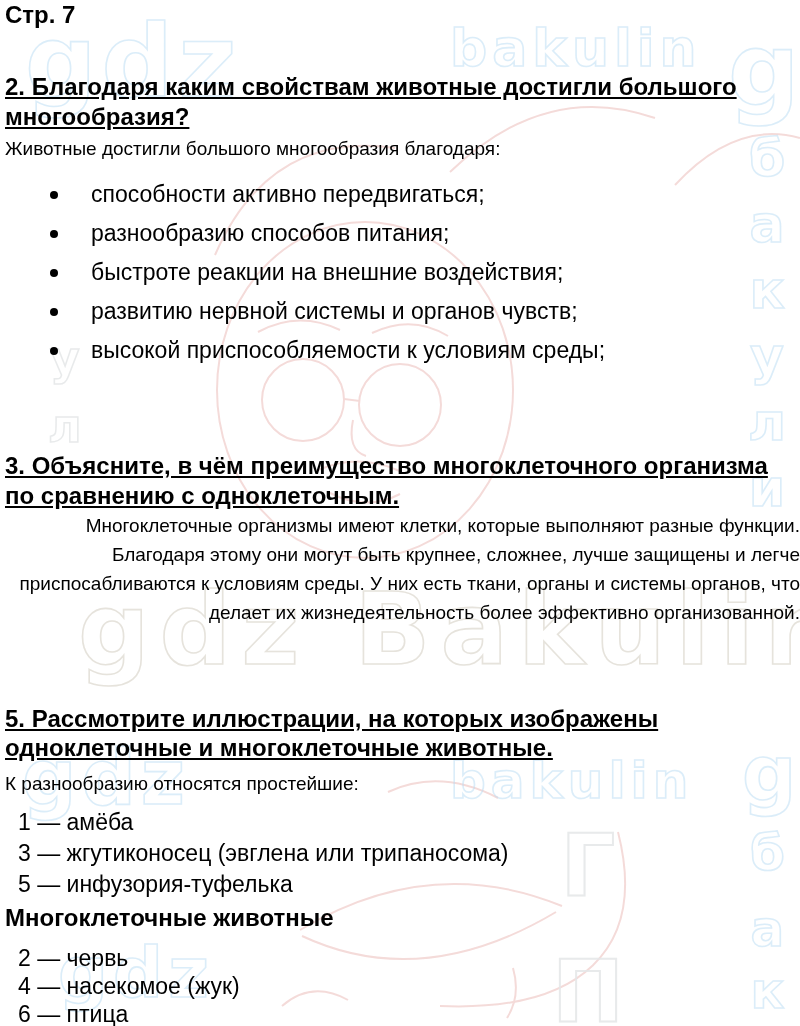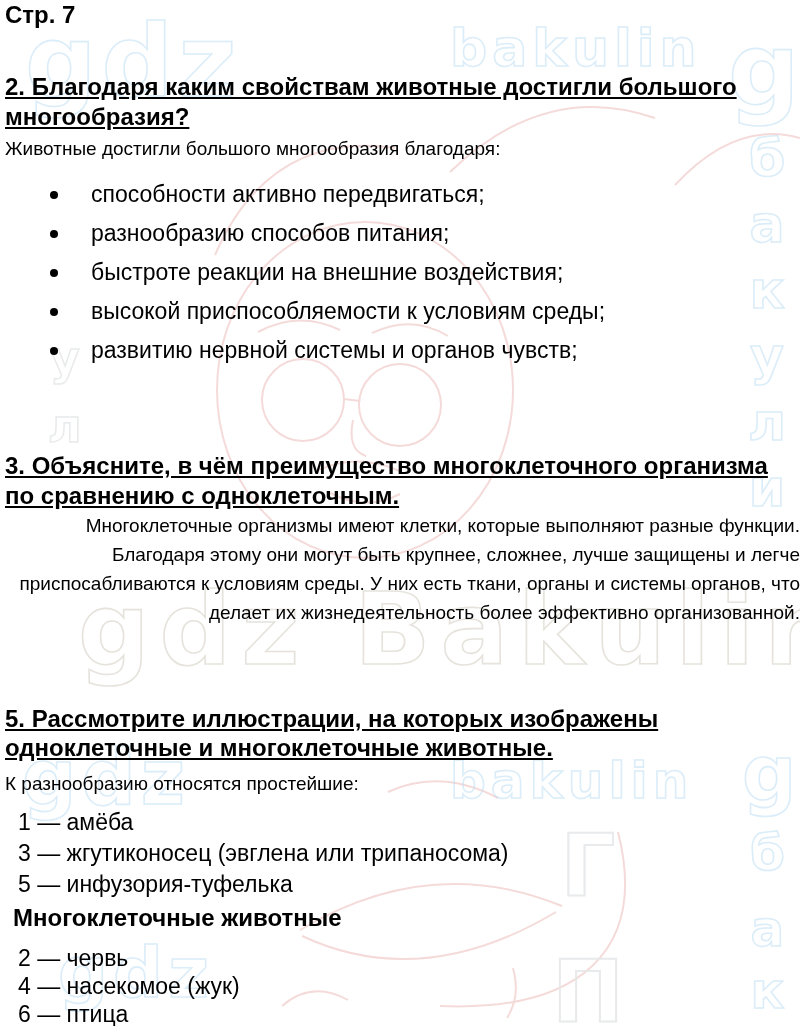--- a/index.html
+++ b/index.html
@@ -35,21 +35,21 @@
     content:""; position:absolute; left:40px; top:9px;
     width:8px; height:8px; border-radius:50%; background:#000;
   }
   #q3-title  { top:451px; line-height:30px; max-width:798px; }
   #q3-answer { top:511px; line-height:29px; max-width:797px; }
   #q4-title  { top:704px; line-height:29px; max-width:706px; }
   #q4-sub    { top:771px; line-height:26px; }
   .plain-list { font-size:23px;margin-left:13px; }
   #q4-uni    { top:807px; }
   #q4-uni   div { line-height:31px; }
-  #q4-multi-title { top:904px; font-size:24px; font-weight:bold;margin-left:8px; }
+  #q4-multi-title { top:904px; font-size:24px; font-weight:bold; }
   #q4-multi  { top:944px; }
   #q4-multi div { line-height:28px; }
 </style>
 </head>
 <body>
 
 <div id="page">
 
   <div id="wm-layer">
 
@@ -115,22 +115,22 @@
   <div id="content">
 
     <div class="abs hdr">Стр. 7</div>
 
     <div class="abs q-title" id="q2-title">2. Благодаря каким свойствам животные достигли большого многообразия?</div>
     <div class="abs body-text" id="q2-intro">Животные достигли большого многообразия благодаря:</div>
     <ul class="abs" id="q2-list">
       <li>способности активно передвигаться;</li>
       <li>разнообразию способов питания;</li>
       <li>быстроте реакции на внешние воздействия;</li>
+      <li>развитию нервной системы и органов чувств;</li>
       <li>высокой приспособляемости к условиям среды;</li>
-      <li>развитию нервной системы и органов чувств;</li>
     </ul>
 
     <div class="abs q-title" id="q3-title">3. Объясните, в чём преимущество многоклеточного организма по сравнению с одноклеточным.</div>
     <div class="abs body-text" id="q3-answer">Многоклеточные организмы имеют клетки, которые выполняют разные функции. Благодаря этому они могут быть крупнее, сложнее, лучше защищены и легче приспосабливаются к условиям среды. У них есть ткани, органы и системы органов, что делает их жизнедеятельность более эффективно организованной.</div>
 
     <div class="abs q-title" id="q4-title">5. Рассмотрите иллюстрации, на которых изображены одноклеточные и многоклеточные животные.</div>
     <div class="abs body-text" id="q4-sub">К разнообразию относятся простейшие:</div>
 
     <div class="abs plain-list" id="q4-uni">
       <div>1 — амёба</div>

